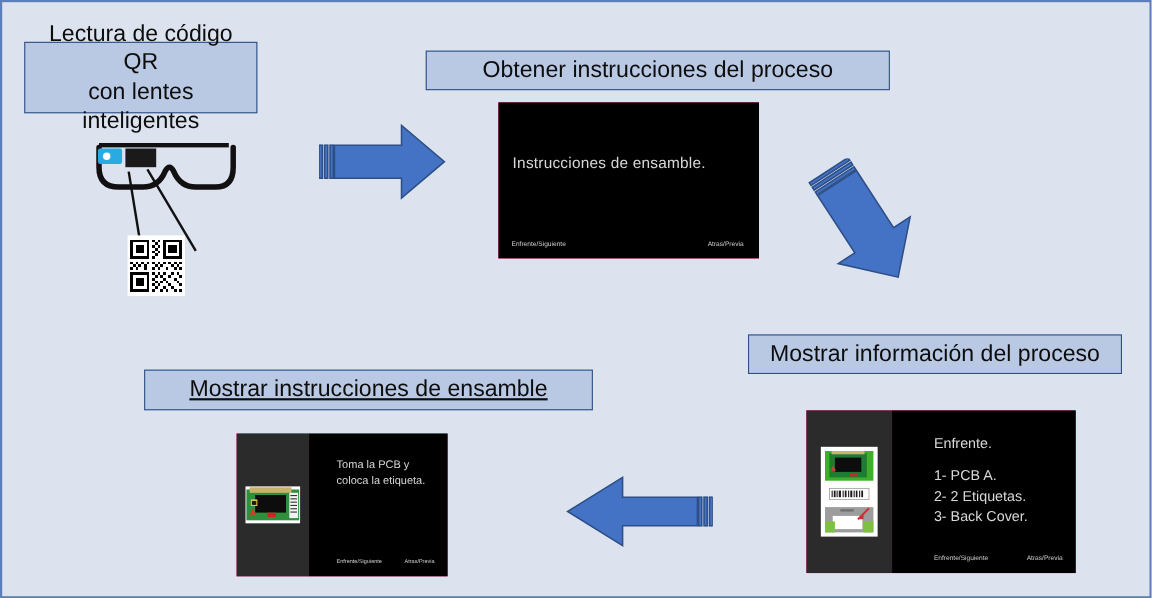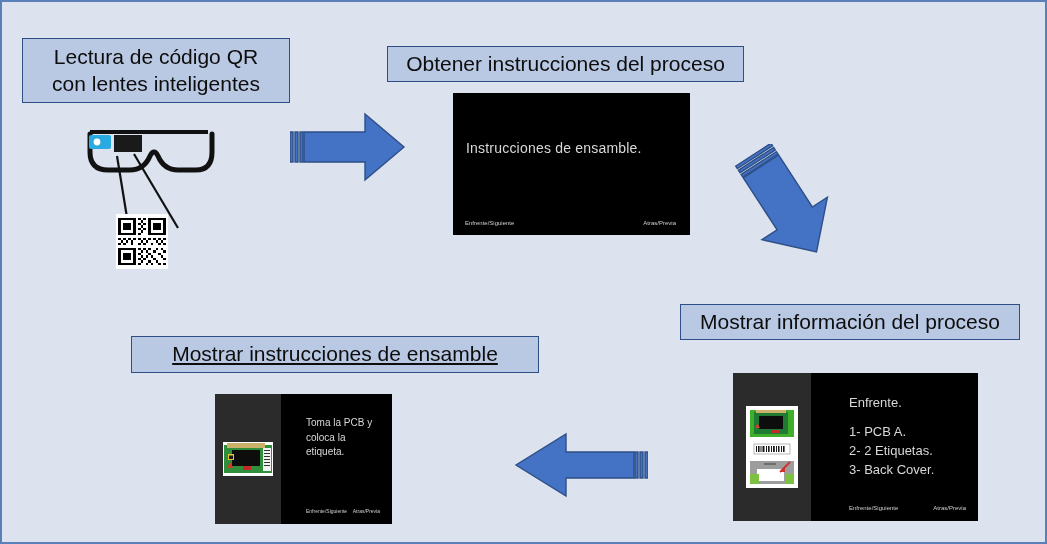--- a/index.html
+++ b/index.html
@@ -27,22 +27,22 @@
     font-size: 21px;
     line-height: 1.25;
     text-align: center;
     display: flex;
     align-items: center;
     justify-content: center;
     padding: 4px 10px;
     box-sizing: border-box;
     white-space: pre-line;
   }
-  #label-qr      { left: 20px;  top: 36px;  width: 268px; height: 65px; }
-  #label-obtener { left: 385px; top: 44px;  width: 357px; height: 36px; }
+  #label-qr      { left: 20px;  top: 36px;  width: 212px; height: 65px; }
+  #label-obtener { left: 385px; top: 44px;  width: 422px; height: 36px; }
   #label-mostrar-info { left: 678px; top: 302px; width: 340px; height: 36px; text-align: center; }
   #label-mostrar-inst { left: 129px; top: 334px; width: 408px; height: 37px; text-decoration: underline; }
 
   
   #glasses-wrap {
     position: absolute;
     left: 70px;
     top: 122px;
     width: 190px;
     height: 160px;
@@ -108,21 +108,21 @@
 
   
   #panel-material { left: 731px; top: 371px; width: 245px; height: 148px; }
   #panel-material .panel-side { width: 78px; }
   #panel-material .panel-title { left: 38px; top: 22px; font-size: 13px; }
   #panel-material .panel-list  { left: 38px; top: 50px; font-size: 13px; line-height: 1.45; }
   #panel-material .panel-footer-left  { left: 38px; bottom: 10px; font-size: 6px; }
   #panel-material .panel-footer-right { right: 12px; bottom: 10px; font-size: 6px; }
 
   
-  #panel-ensamble { left: 213px; top: 392px; width: 177px; height: 130px; }
+  #panel-ensamble { left: 213px; top: 392px; width: 192px; height: 130px; }
   #panel-ensamble .panel-side { width: 66px; }
   #panel-ensamble .panel-title {
     left: 25px; top: 22px; right: 16px; font-size: 10px; line-height: 1.45;
     white-space: pre-line;
   }
   #panel-ensamble .panel-footer-left  { left: 25px; bottom: 10px; font-size: 5px; }
   #panel-ensamble .panel-footer-right { right: 12px; bottom: 10px; font-size: 5px; }
 
   
   .arrow { position: absolute; }

